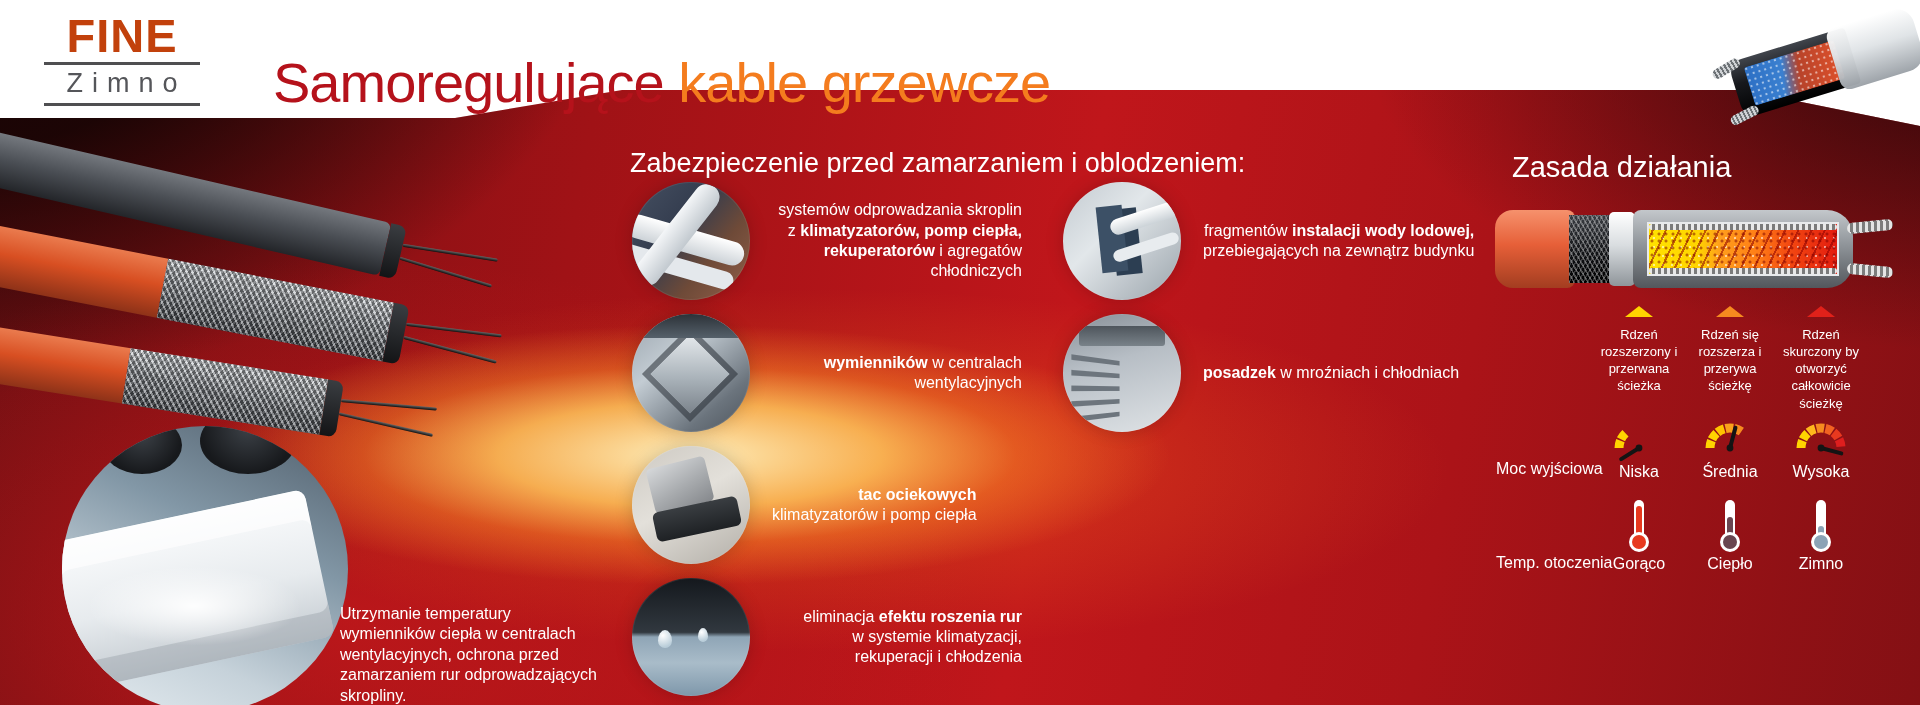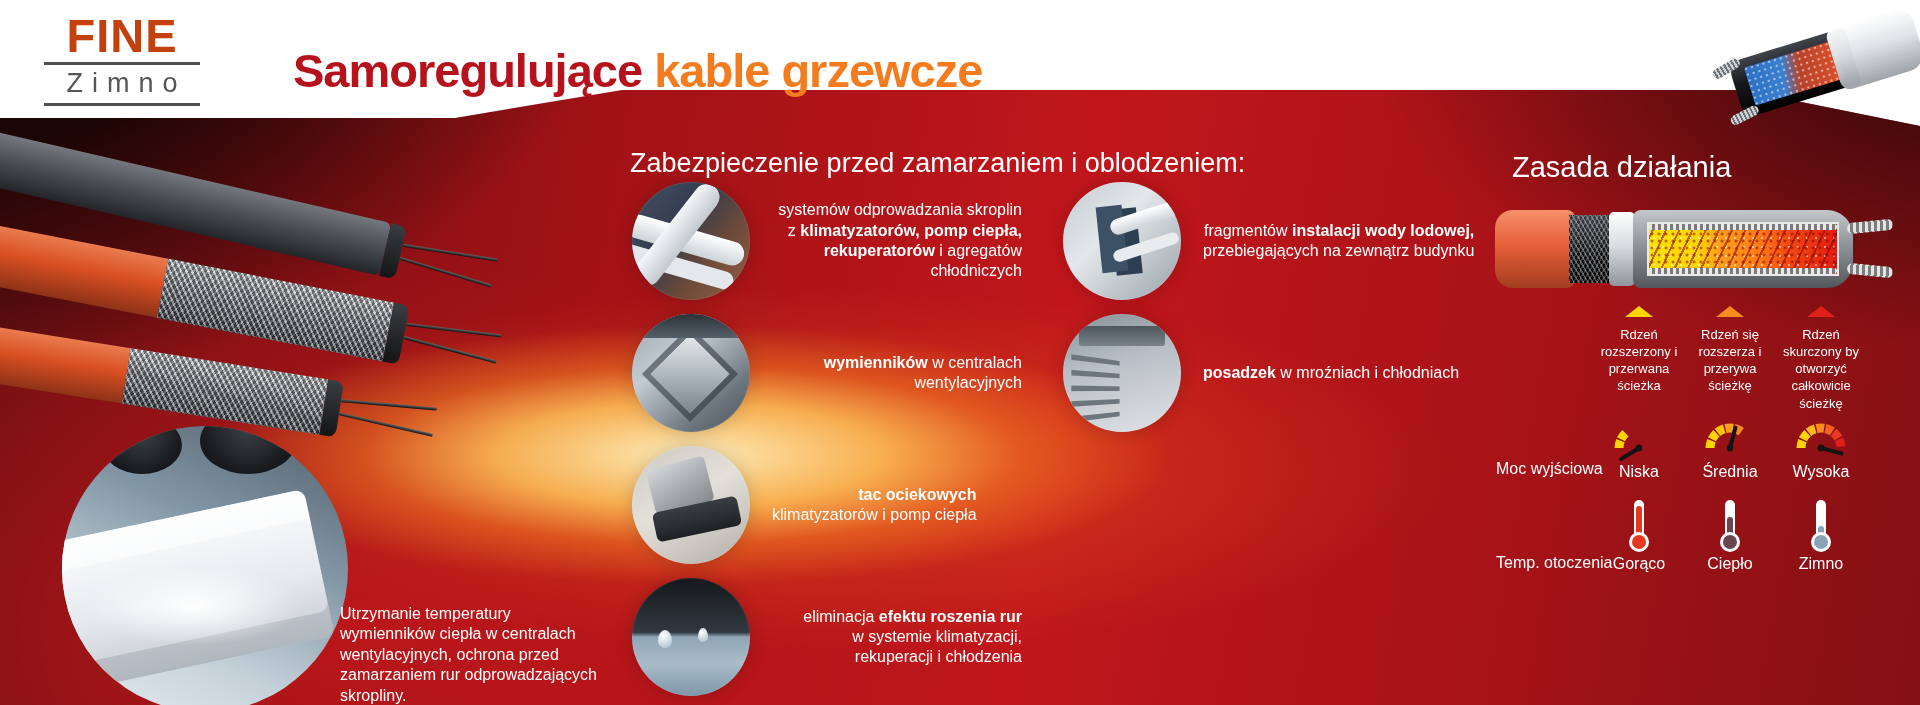--- a/index.html
+++ b/index.html
@@ -5,21 +5,21 @@
   html,body{margin:0;padding:0;background:#ffffff;}
   .stage{position:relative;width:1920px;height:705px;overflow:hidden;background:#ffffff;
     font-family:"Liberation Sans","DejaVu Sans",sans-serif;}
 
   
   .logo{position:absolute;left:44px;top:14px;width:156px;text-align:center;}
   .logo-top{font-size:47px;font-weight:800;color:#c2410c;letter-spacing:1px;line-height:.95;
     border-bottom:3px solid #4f4f51;padding-bottom:3px;}
   .logo-bottom{font-size:27px;color:#55565a;letter-spacing:9px;text-indent:9px;padding:3px 0 4px;
     border-bottom:3px solid #4f4f51;}
-  .title{position:absolute;left:293px;top:12px;font-size:47px;font-weight:bold;letter-spacing:-1px;white-space:nowrap;}
+  .title{position:absolute;left:273px;top:12px;font-size:56px;font-weight:normal;letter-spacing:-1px;white-space:nowrap;}
   .title .t1{color:#b5121b;}
   .title .t2{color:#f47c1e;}
 
   
   .banner{position:absolute;inset:0;
     clip-path:polygon(0px 118px,455px 118px,622px 90px,1742px 90px,1920px 126px,1920px 705px,0px 705px);
     background:
       radial-gradient(ellipse 480px 130px at 690px 455px, rgba(255,242,190,.97) 0%, rgba(255,196,90,.85) 40%, rgba(252,140,40,.45) 68%, rgba(252,120,30,0) 100%),
       radial-gradient(ellipse 900px 260px at 820px 470px, rgba(243,100,26,.5) 0%, rgba(243,100,26,0) 70%),
       radial-gradient(ellipse 1000px 650px at -5% -10%, #150404 0%, rgba(21,4,4,.92) 35%, rgba(21,4,4,0) 72%),

